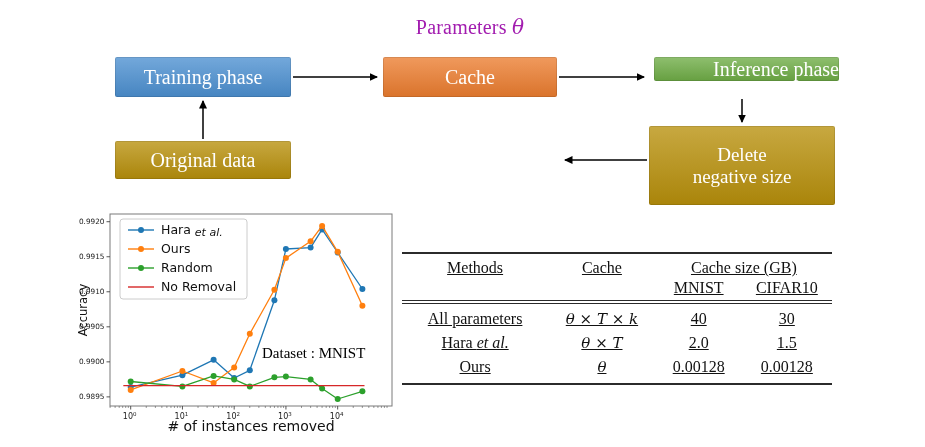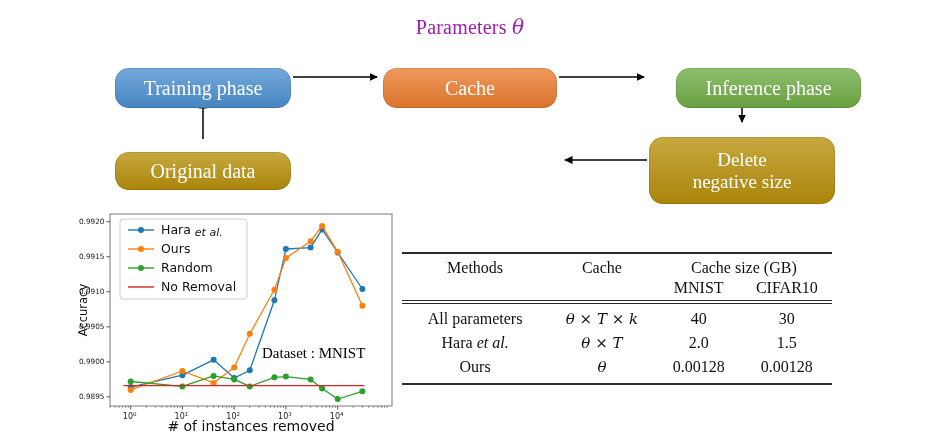--- a/index.html
+++ b/index.html
@@ -3,31 +3,31 @@
 <meta charset="utf-8">
 <style>
   html,body{margin:0;padding:0;background:#ffffff;}
   #fig{position:relative;width:925px;height:447px;background:#ffffff;
        font-family:"Liberation Serif",serif;overflow:hidden;}
 
   
   .dlabel{position:absolute;text-align:center;font-size:20px;color:#a21caf;letter-spacing:.2px;}
   .dlabel i{font-family:"DejaVu Serif",serif;}
   .dbox{position:absolute;display:flex;flex-direction:column;align-items:center;justify-content:center;
-        color:#fff;font-size:20px;line-height:1.15;text-align:center;border-radius:14px;
+        color:#fff;font-size:20px;line-height:1.15;text-align:center;border-radius:2px;
         background-image:linear-gradient(rgba(255,255,255,.22),rgba(0,0,0,.08));
-        box-shadow:inset 0 0 0 1px rgba(0,0,0,.10);margin-top:11px;}
+        box-shadow:inset 0 0 0 1px rgba(0,0,0,.10);}
   #arrow-layer{position:absolute;left:0;top:0;pointer-events:none;}
 
   
   #chart{position:absolute;left:78px;top:208px;width:330px;height:239px;}
   #chart svg{display:block;}
 
   
-  #tablewrap{position:absolute;left:402px;top:252px;width:430px;font-size:16px;color:#111;}
+  #tablewrap{position:absolute;left:402px;top:252px;width:430px;font-size:16px;color:#111;text-decoration:underline;}
   #tablewrap table{width:100%;border-collapse:collapse;
        border-top:2px solid #2b2b2b;border-bottom:2px solid #2b2b2b;}
   #tablewrap th,#tablewrap td{font-weight:normal;text-align:center;padding:1px 2px;}
   #tablewrap thead tr.main th{padding-top:5px;}
   #tablewrap thead tr.sub th{border-bottom:4px double #2b2b2b;padding-bottom:3px;}
   #tablewrap tbody tr:first-child td{padding-top:4px;}
   #tablewrap tbody tr:last-child td{padding-bottom:5px;}
   #tablewrap td{height:22px;}
   .math{font-style:italic;font-family:"DejaVu Serif",serif;font-size:15px;}
   .etal{font-style:italic;}
@@ -52,27 +52,27 @@
     <line x1="742" y1="99" x2="742" y2="122" stroke="#000" stroke-width="1.5" marker-end="url(#ah)"></line>
     <line x1="647" y1="160" x2="565" y2="160" stroke="#000" stroke-width="1.5" marker-end="url(#ah)"></line>
   </svg>
 
   <div class="dbox" style="left: 115px; top: 57px; width: 176px; height: 40px; background-color: rgb(76, 144, 209);">
       <span>Training phase</span>
     </div>
   <div class="dbox" style="left: 383px; top: 57px; width: 174px; height: 40px; background-color: rgb(236, 125, 47);">
       <span>Cache</span>
     </div>
-  <div class="dbox" style="left: 676px; top: 57px; width: 185px; height: 40px; background-color: rgb(111, 173, 70);">
+  <div class="dbox" style="left: 654px; top: 57px; width: 185px; height: 24px; background-color: rgb(111, 173, 70); align-items: flex-end;">
       <span>Inference phase</span>
     </div>
   <div class="dbox" style="left: 115px; top: 141px; width: 176px; height: 38px; background-color: rgb(184, 144, 11);">
       <span>Original data</span>
     </div>
-  <div class="dbox" style="left: 649px; top: 126px; width: 186px; height: 67px; font-size: 19px; background-color: rgb(184, 144, 11);">
+  <div class="dbox" style="left: 649px; top: 126px; width: 186px; height: 79px; font-size: 19px; background-color: rgb(184, 144, 11);">
       <span>Delete</span>
       <span>negative size</span>
   </div>
 
   <div id="chart">
     <svg id="chart-svg" width="330" height="239" viewBox="0 0 330 239">
         <rect x="32" y="6" width="282" height="192" fill="none" stroke="#7a7a7a" stroke-width="1"></rect>
         <line x1="28.5" y1="188.89051094890013" x2="32" y2="188.89051094890013" stroke="#444" stroke-width="0.9"></line>
         <text x="26.5" y="191.49051094890012" font-size="7.3" font-family="DejaVu Sans" ,sans-serif="" text-anchor="end" fill="#222">0.9895</text>
         <line x1="28.5" y1="153.85401459854" x2="32" y2="153.85401459854" stroke="#444" stroke-width="0.9"></line>

